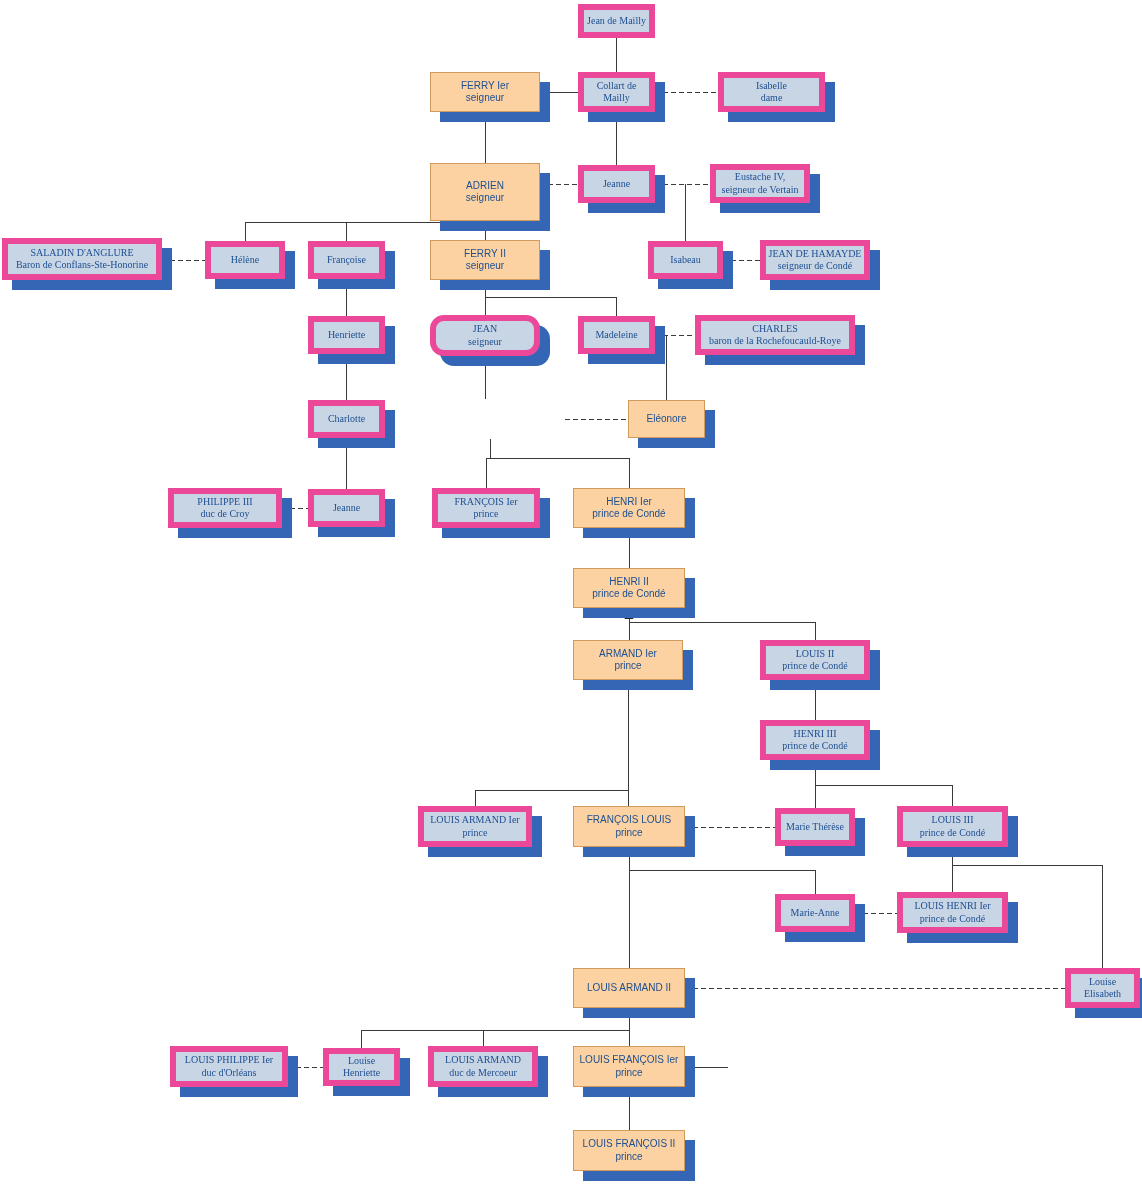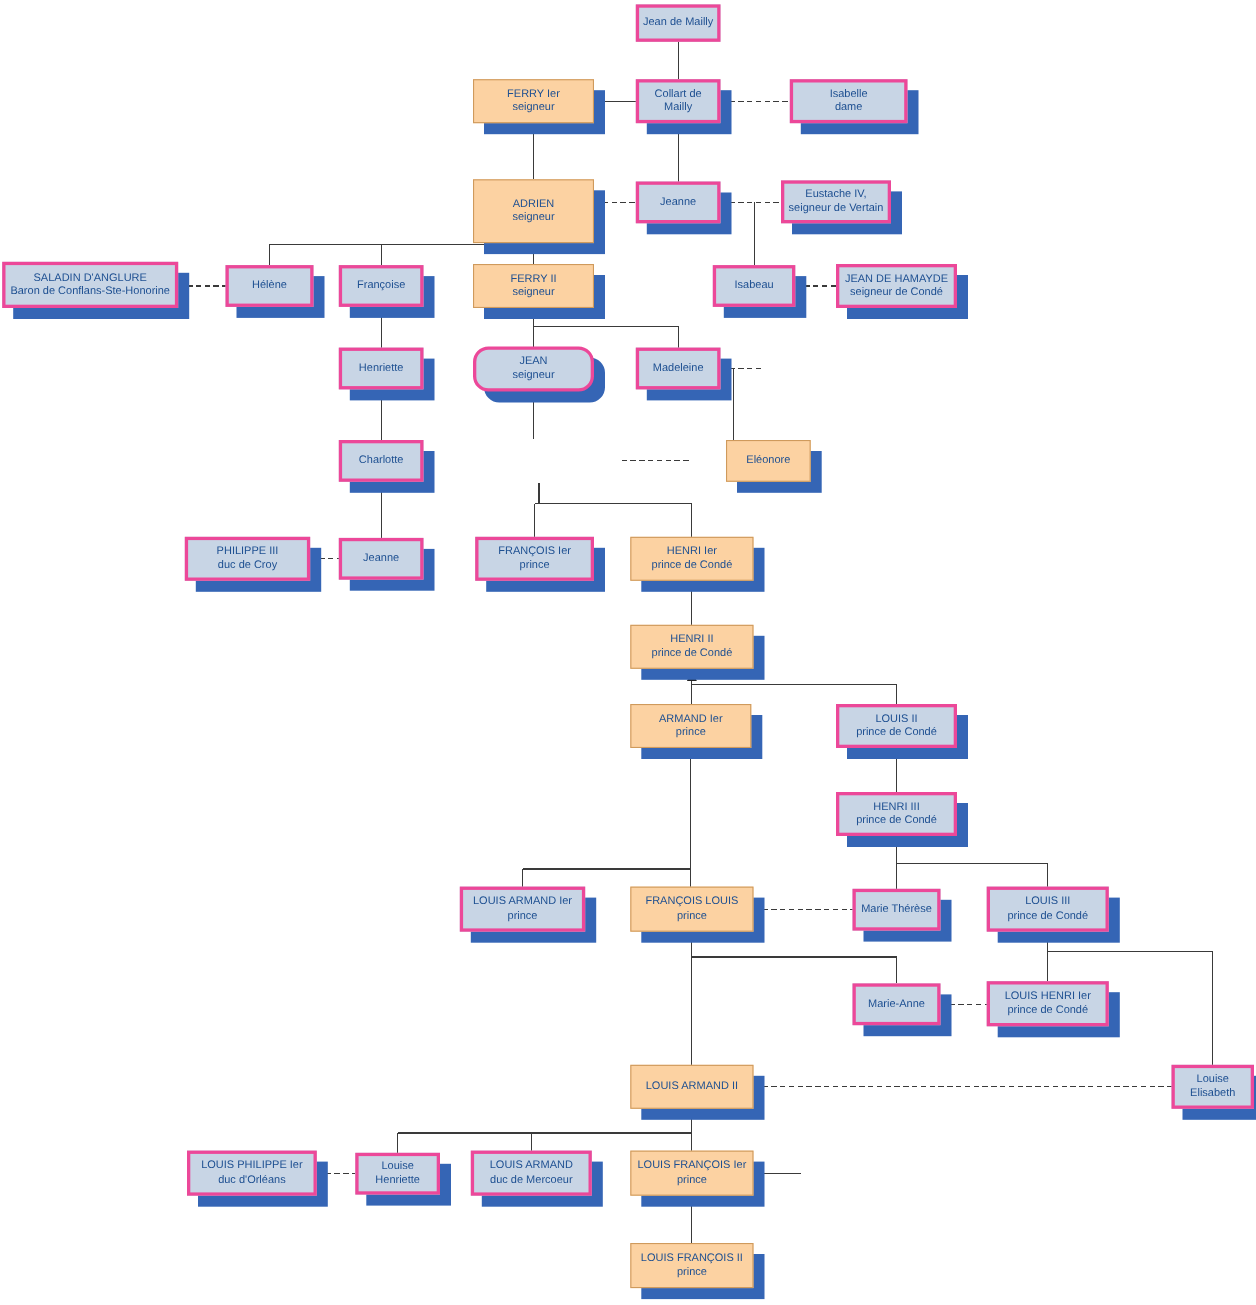--- a/index.html
+++ b/index.html
@@ -22,23 +22,24 @@
     justify-content: center;
     align-items: center;
     text-align: center;
     font-size: 10px;
     line-height: 12.5px;
     padding: 2px 1px;
   }
   .node > div { white-space: nowrap; }
   .node.blue {
     background: #c8d5e5;
-    border: 3px solid #ec4899;
+    border: 6px solid #ec4899;
     color: #1d4f91;
     box-shadow: 10px 10px 0 0 #3565b5;
+    font-family: Liberation Serif, serif;
   }
   .node.orange {
     background: #fcd2a2;
     border: 1px solid #cf9a5c;
     color: #1d4f91;
     box-shadow: 10px 10px 0 0 #3565b5;
   }
   .node.no-shadow { box-shadow: none; }
 </style>
 </head>
@@ -151,24 +152,28 @@
     <div class="node blue" style="left: 308px; top: 316px; width: 77px; height: 38px;">
       <div>Henriette</div>
     </div>
     <div class="node blue" style="left: 430px; top: 315px; width: 110px; height: 41px; border-radius: 14px;">
       <div>JEAN</div>
       <div>seigneur</div>
     </div>
     <div class="node blue" style="left: 578px; top: 316px; width: 77px; height: 38px;">
       <div>Madeleine</div>
     </div>
+    <div class="node blue" style="left: 695px; top: 315px; width: 160px; height: 40px;">
+      <div>CHARLES</div>
+      <div>baron de la Rochefoucauld-Roye</div>
+    </div>
     <div class="node blue" style="left: 308px; top: 400px; width: 77px; height: 38px;">
       <div>Charlotte</div>
     </div>
-    <div class="node orange" style="left: 628px; top: 400px; width: 77px; height: 38px; margin-left: 32px;">
+    <div class="node orange" style="left: 628px; top: 400px; width: 77px; height: 38px;">
       <div>Eléonore</div>
     </div>
     <div class="node blue" style="left: 168px; top: 488px; width: 114px; height: 40px;">
       <div>PHILIPPE III</div>
       <div>duc de Croy</div>
     </div>
     <div class="node blue" style="left: 308px; top: 489px; width: 77px; height: 38px;">
       <div>Jeanne</div>
     </div>
     <div class="node blue" style="left: 432px; top: 488px; width: 108px; height: 40px;">

